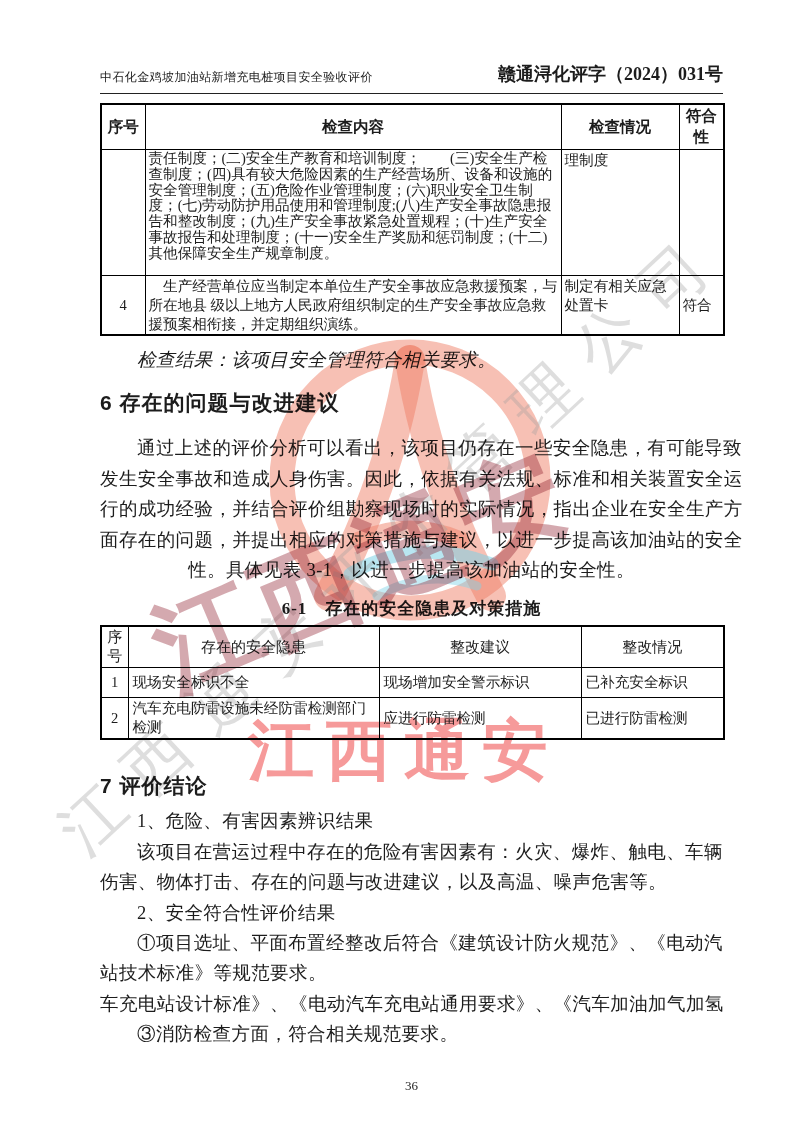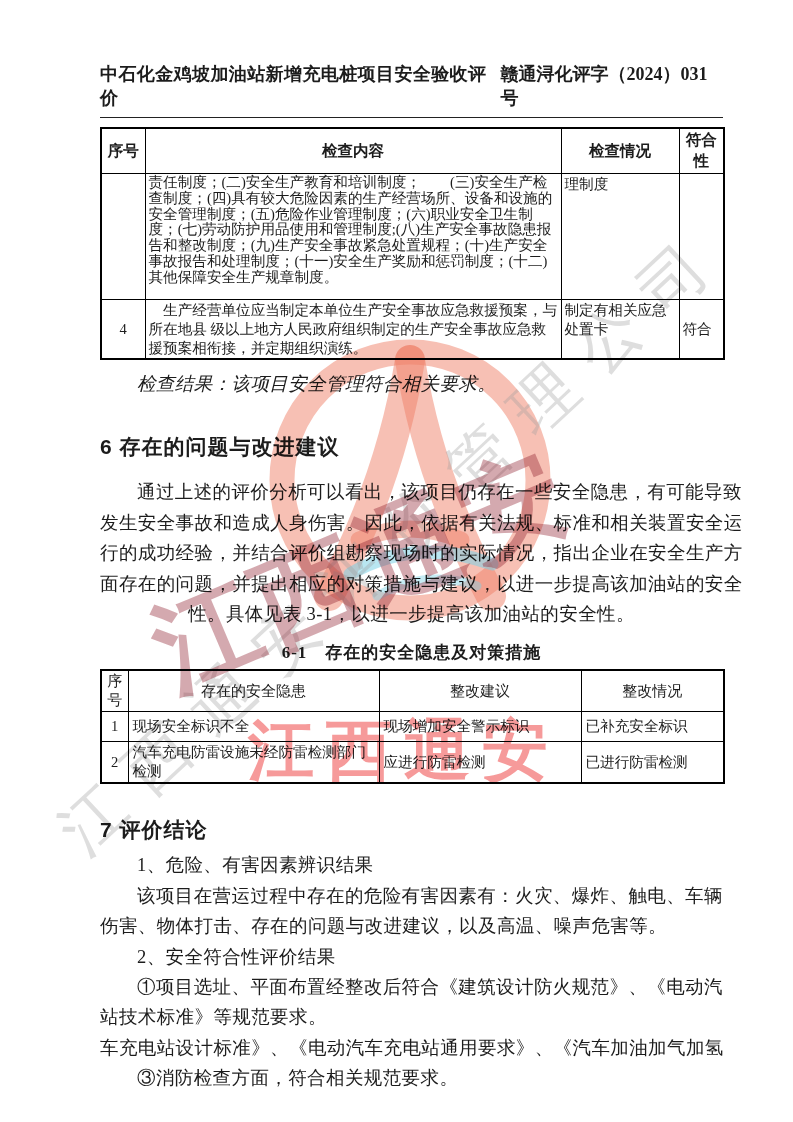--- a/index.html
+++ b/index.html
@@ -3,37 +3,37 @@
 <meta charset="utf-8">
 <style>
   html,body{margin:0;padding:0;background:#ffffff;}
   .page{position:relative;width:793px;height:1122px;background:#ffffff;overflow:hidden;
         font-family:"Liberation Serif","DejaVu Serif",serif;color:#1c1c1c;}
   .content{position:absolute;left:100px;top:62px;width:623px;z-index:1;}
 
   
   .pg-header{display:flex;justify-content:space-between;align-items:flex-end;
              padding-bottom:7px;border-bottom:1.5px solid #222;}
-  .pg-header .left{font-size:18px;letter-spacing:0.4px;font-weight:bold;}
+  .pg-header .left{font-size:12px;letter-spacing:0.4px;}
   .pg-header .right{font-size:18px;font-weight:bold;}
 
   
   table{border-collapse:collapse;table-layout:fixed;width:623px;}
   .t1{margin-top:9px;border:2px solid #000;font-size:14.6px;}
   .t1 th,.t1 td{border:1px solid #000;padding:1px 3px;vertical-align:top;overflow:hidden;}
   .t1 th{font-weight:bold;font-size:15.5px;height:24px;vertical-align:middle;text-align:center;}
   .t1 .seq{text-align:center;vertical-align:middle;}
   .t1 .big{line-height:15.8px;letter-spacing:0;}
   .t1 .mid{line-height:18.8px;}
   .t1 .sit{line-height:19px;}
   .t1 .conf{vertical-align:middle;}
 
   .check-result{margin-top:9px;font-size:18.5px;line-height:30px;text-indent:2em;letter-spacing:0.4px;font-style:italic;}
 
-  .sec-title{margin-top:34px;font-family:"Liberation Sans","DejaVu Sans",sans-serif;
+  .sec-title{margin-top:14px;font-family:"Liberation Sans","DejaVu Sans",sans-serif;
              font-weight:bold;font-size:21px;letter-spacing:1px;}
   .para{margin-top:16px;text-align:center;}
   .pline{font-size:18.5px;line-height:30.4px;letter-spacing:0.4px;white-space:nowrap;}
   .ind{text-indent:2em;}
 
   .t2-title{margin-top:12px;text-align:center;font-weight:bold;font-size:17px;letter-spacing:1px;}
   .t2{margin-top:5px;border:2px solid #000;font-size:14.6px;}
   .t2 th,.t2 td{border:1px solid #000;padding:1px 4px;overflow:hidden;}
   .t2 th{font-weight:normal;font-size:15px;height:23px;text-align:center;vertical-align:middle;}
   .t2 td{height:27px;vertical-align:middle;}

